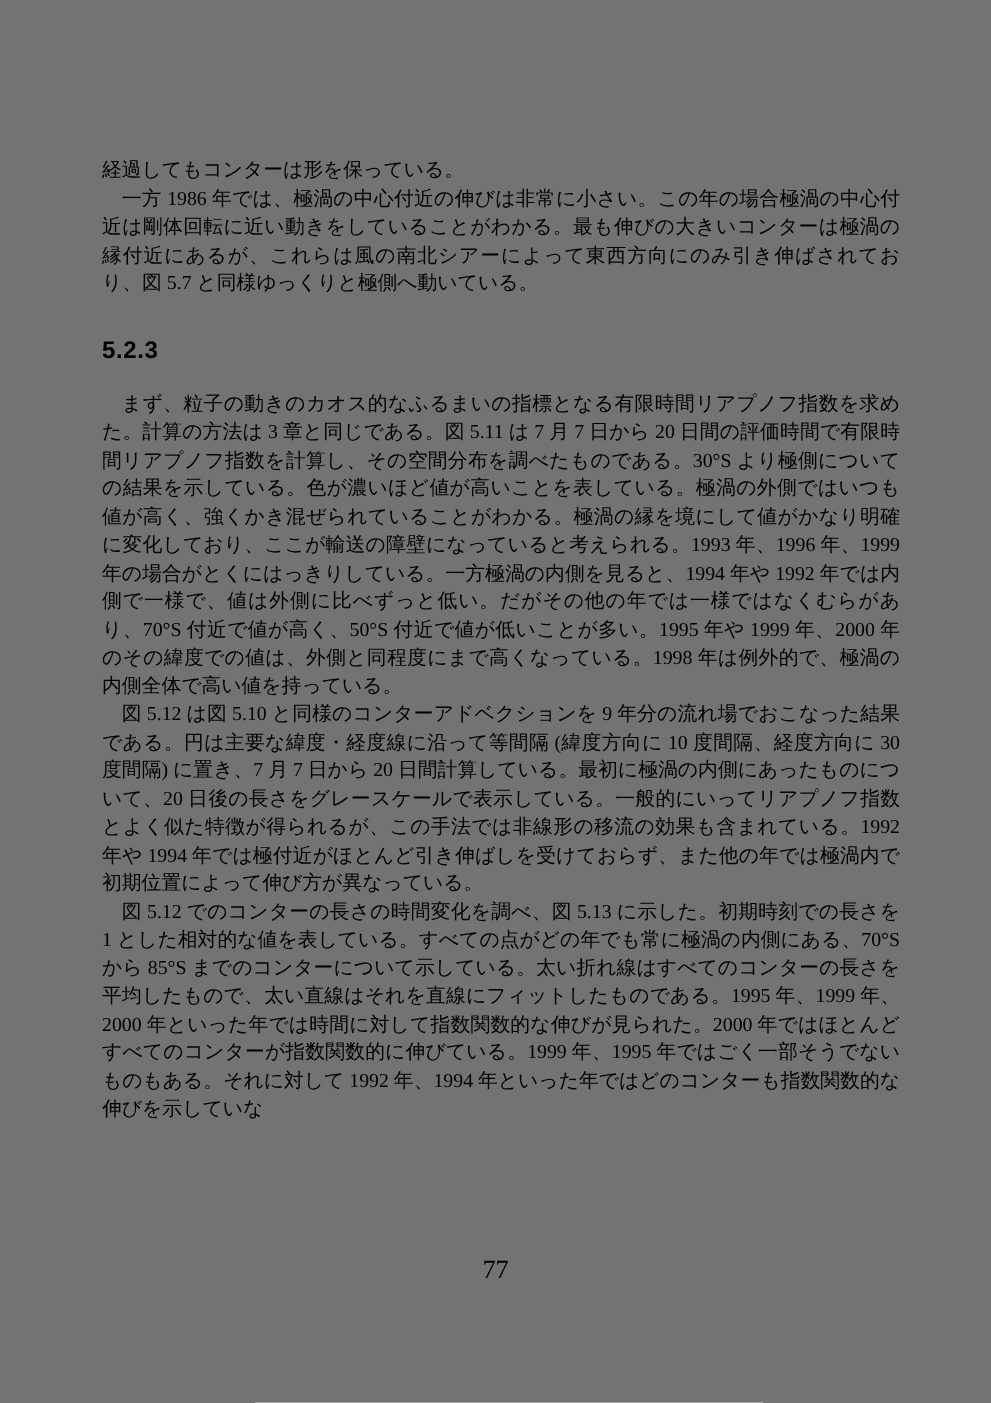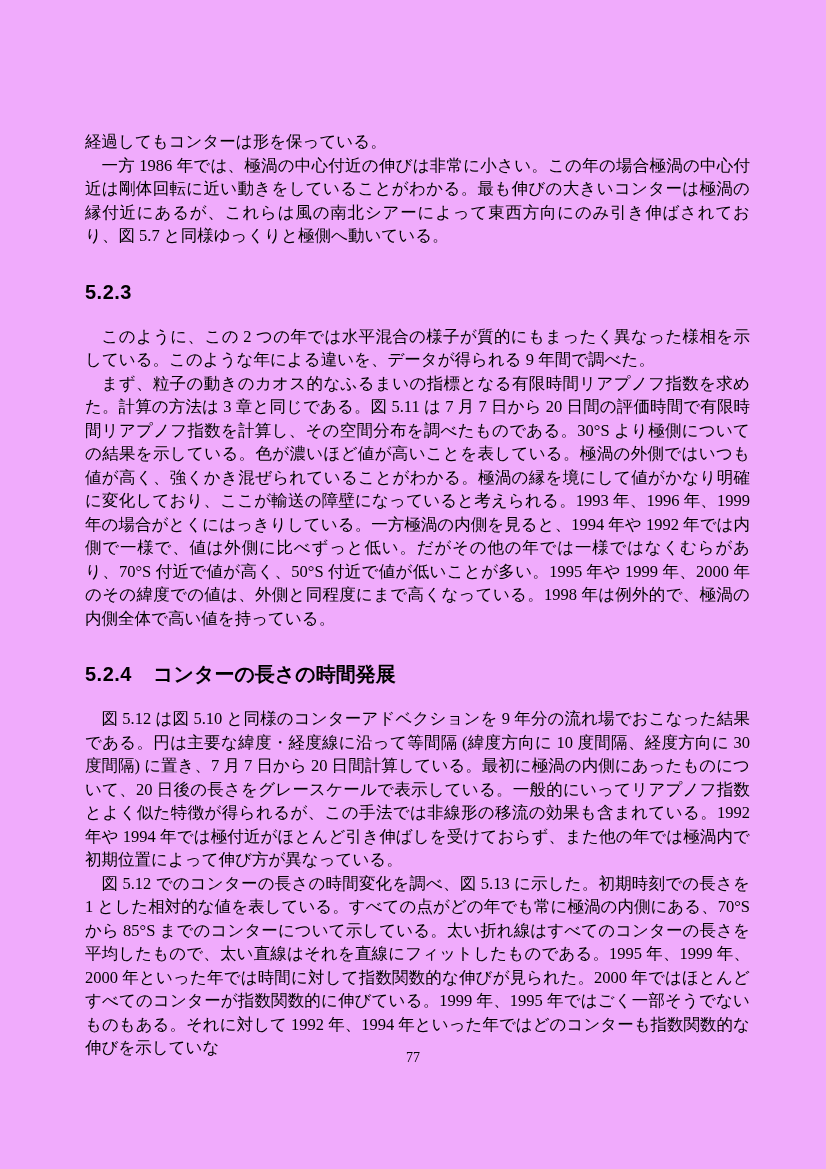--- a/index.html
+++ b/index.html
@@ -4,21 +4,21 @@
 <style>
   html, body {
     margin: 0;
     padding: 0;
     background: #ffffff;
   }
   .page {
     position: relative;
     width: 826px;
     height: 1169px;
-    background: #f0abfc;
+    background: #737373;
     color: #000000;
     font-family: "Liberation Serif", "DejaVu Serif", serif;
     overflow: hidden;
   }
   .content {
     position: absolute;
     left: 85px;
     top: 130px;
     width: 665px;
     font-size: 16.5px;
@@ -47,46 +47,41 @@
   .section-heading .sec-num {
     margin-right: 21px;
     letter-spacing: 0.5px;
   }
   .page-number {
     position: absolute;
     top: 1046px;
     left: 0;
     width: 826px;
     text-align: center;
-    font-size: 14px;
+    font-size: 22px;
     line-height: 23.5px;
   }
 </style>
 </head>
 <body>
 
 <div class="page">
   <div class="content">
 
     <p>経過してもコンターは形を保っている。</p>
 
     <p class="indent">一方 1986 年では、極渦の中心付近の伸びは非常に小さい。この年の場合極渦の中心付近は剛体回転に近い動きをしていることがわかる。最も伸びの大きいコンターは極渦の縁付近にあるが、これらは風の南北シアーによって東西方向にのみ引き伸ばされており、図 5.7 と同様ゆっくりと極側へ動いている。</p>
 
     <h2 class="section-heading">
       <span class="sec-num">5.2.3</span>
     </h2>
 
-    <p class="indent">このように、この 2 つの年では水平混合の様子が質的にもまったく異なった様相を示している。このような年による違いを、データが得られる 9 年間で調べた。</p>
 
     <p class="indent">まず、粒子の動きのカオス的なふるまいの指標となる有限時間リアプノフ指数を求めた。計算の方法は 3 章と同じである。図 5.11 は 7 月 7 日から 20 日間の評価時間で有限時間リアプノフ指数を計算し、その空間分布を調べたものである。30°S より極側についての結果を示している。色が濃いほど値が高いことを表している。極渦の外側ではいつも値が高く、強くかき混ぜられていることがわかる。極渦の縁を境にして値がかなり明確に変化しており、ここが輸送の障壁になっていると考えられる。1993 年、1996 年、1999 年の場合がとくにはっきりしている。一方極渦の内側を見ると、1994 年や 1992 年では内側で一様で、値は外側に比べずっと低い。だがその他の年では一様ではなくむらがあり、70°S 付近で値が高く、50°S 付近で値が低いことが多い。1995 年や 1999 年、2000 年のその緯度での値は、外側と同程度にまで高くなっている。1998 年は例外的で、極渦の内側全体で高い値を持っている。</p>
 
-    <h2 class="section-heading">
-      <span class="sec-num">5.2.4</span>
-      <span>コンターの長さの時間発展</span>
-    </h2>
 
     <p class="indent">図 5.12 は図 5.10 と同様のコンターアドベクションを 9 年分の流れ場でおこなった結果である。円は主要な緯度・経度線に沿って等間隔 (緯度方向に 10 度間隔、経度方向に 30 度間隔) に置き、7 月 7 日から 20 日間計算している。最初に極渦の内側にあったものについて、20 日後の長さをグレースケールで表示している。一般的にいってリアプノフ指数とよく似た特徴が得られるが、この手法では非線形の移流の効果も含まれている。1992 年や 1994 年では極付近がほとんど引き伸ばしを受けておらず、また他の年では極渦内で初期位置によって伸び方が異なっている。</p>
 
     <p class="indent">図 5.12 でのコンターの長さの時間変化を調べ、図 5.13 に示した。初期時刻での長さを 1 とした相対的な値を表している。すべての点がどの年でも常に極渦の内側にある、70°S から 85°S までのコンターについて示している。太い折れ線はすべてのコンターの長さを平均したもので、太い直線はそれを直線にフィットしたものである。1995 年、1999 年、2000 年といった年では時間に対して指数関数的な伸びが見られた。2000 年ではほとんどすべてのコンターが指数関数的に伸びている。1999 年、1995 年ではごく一部そうでないものもある。それに対して 1992 年、1994 年といった年ではどのコンターも指数関数的な伸びを示していな</p>
 
   </div>
 
   <div class="page-number">77</div>
 </div>
 

